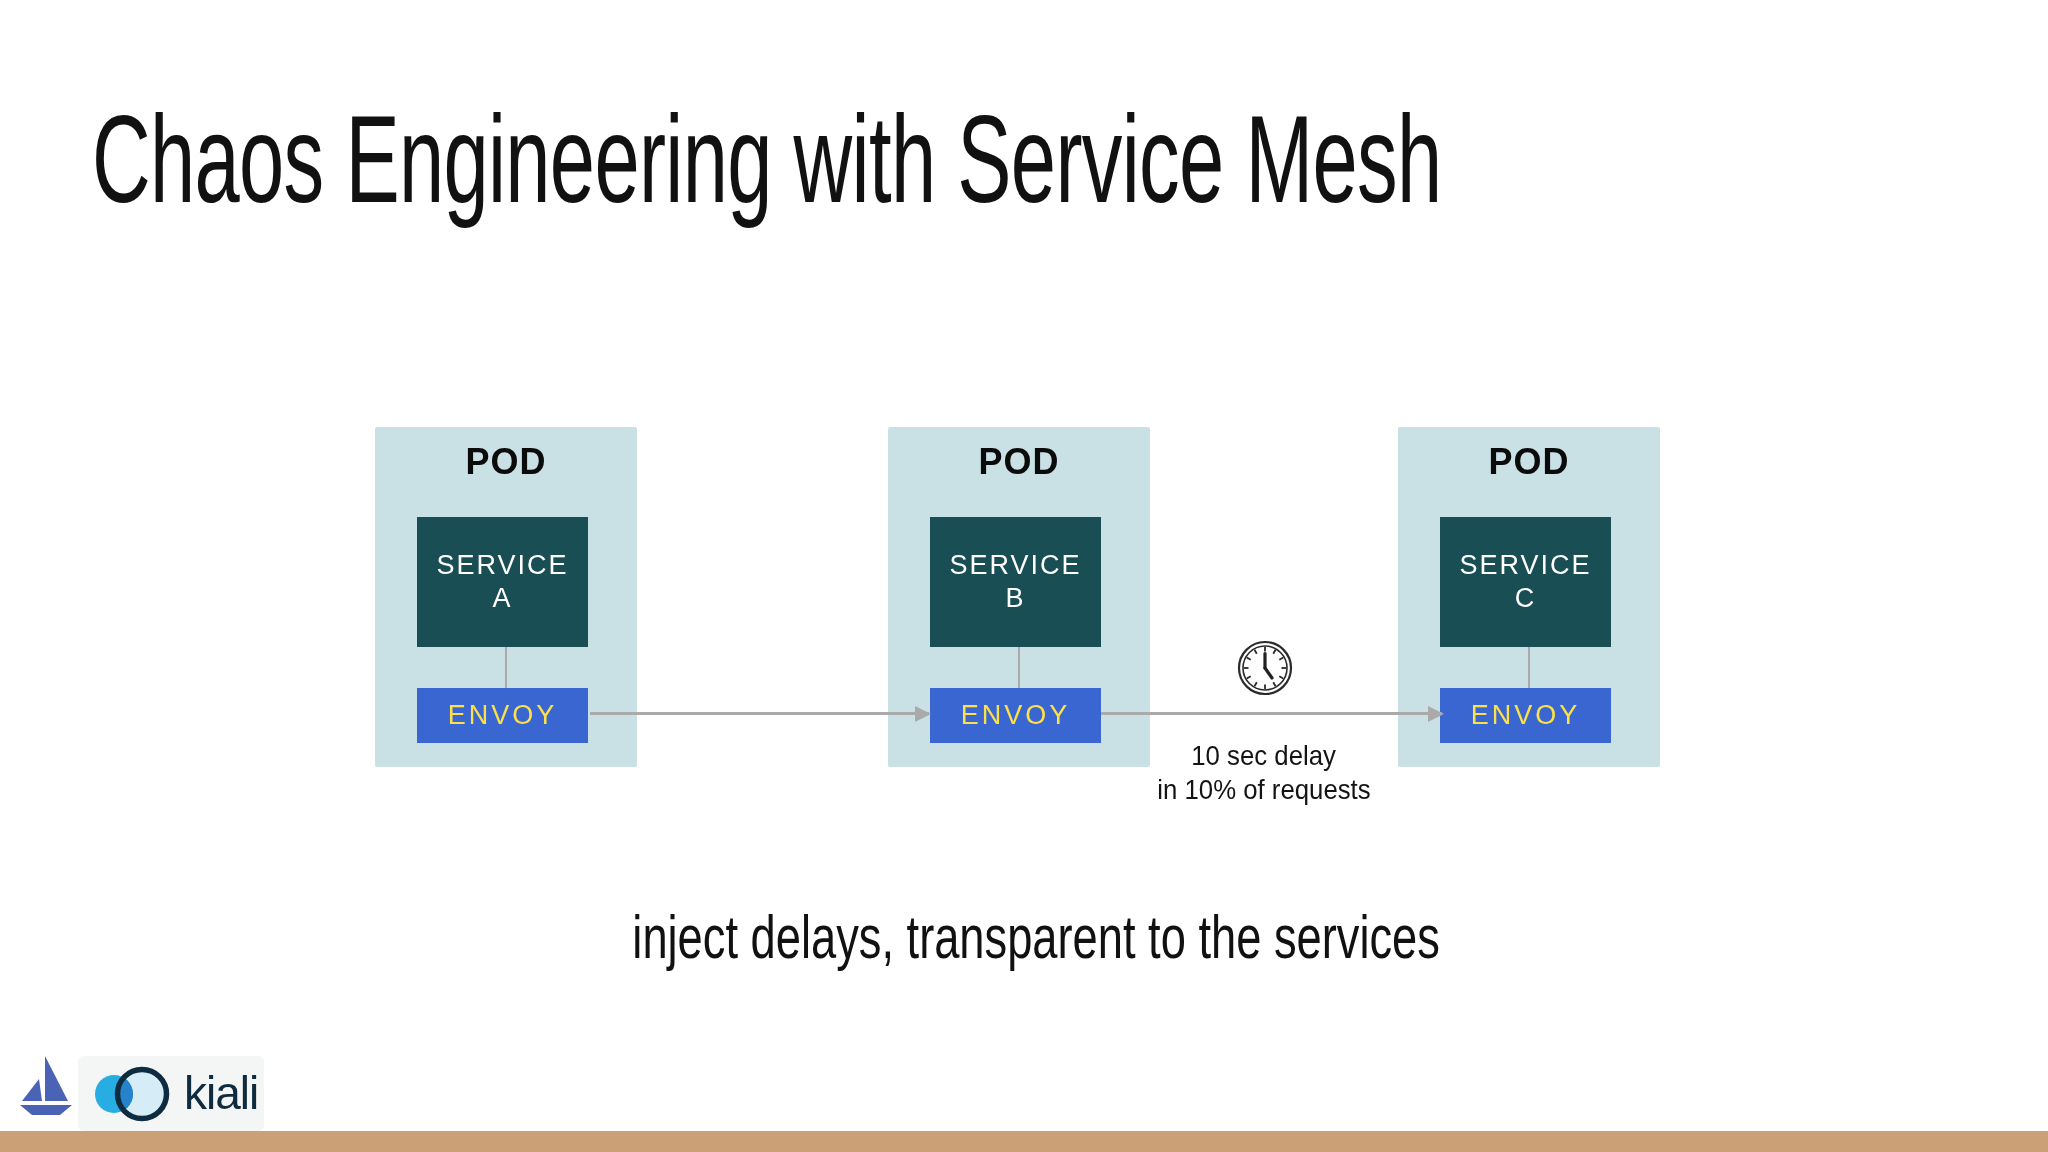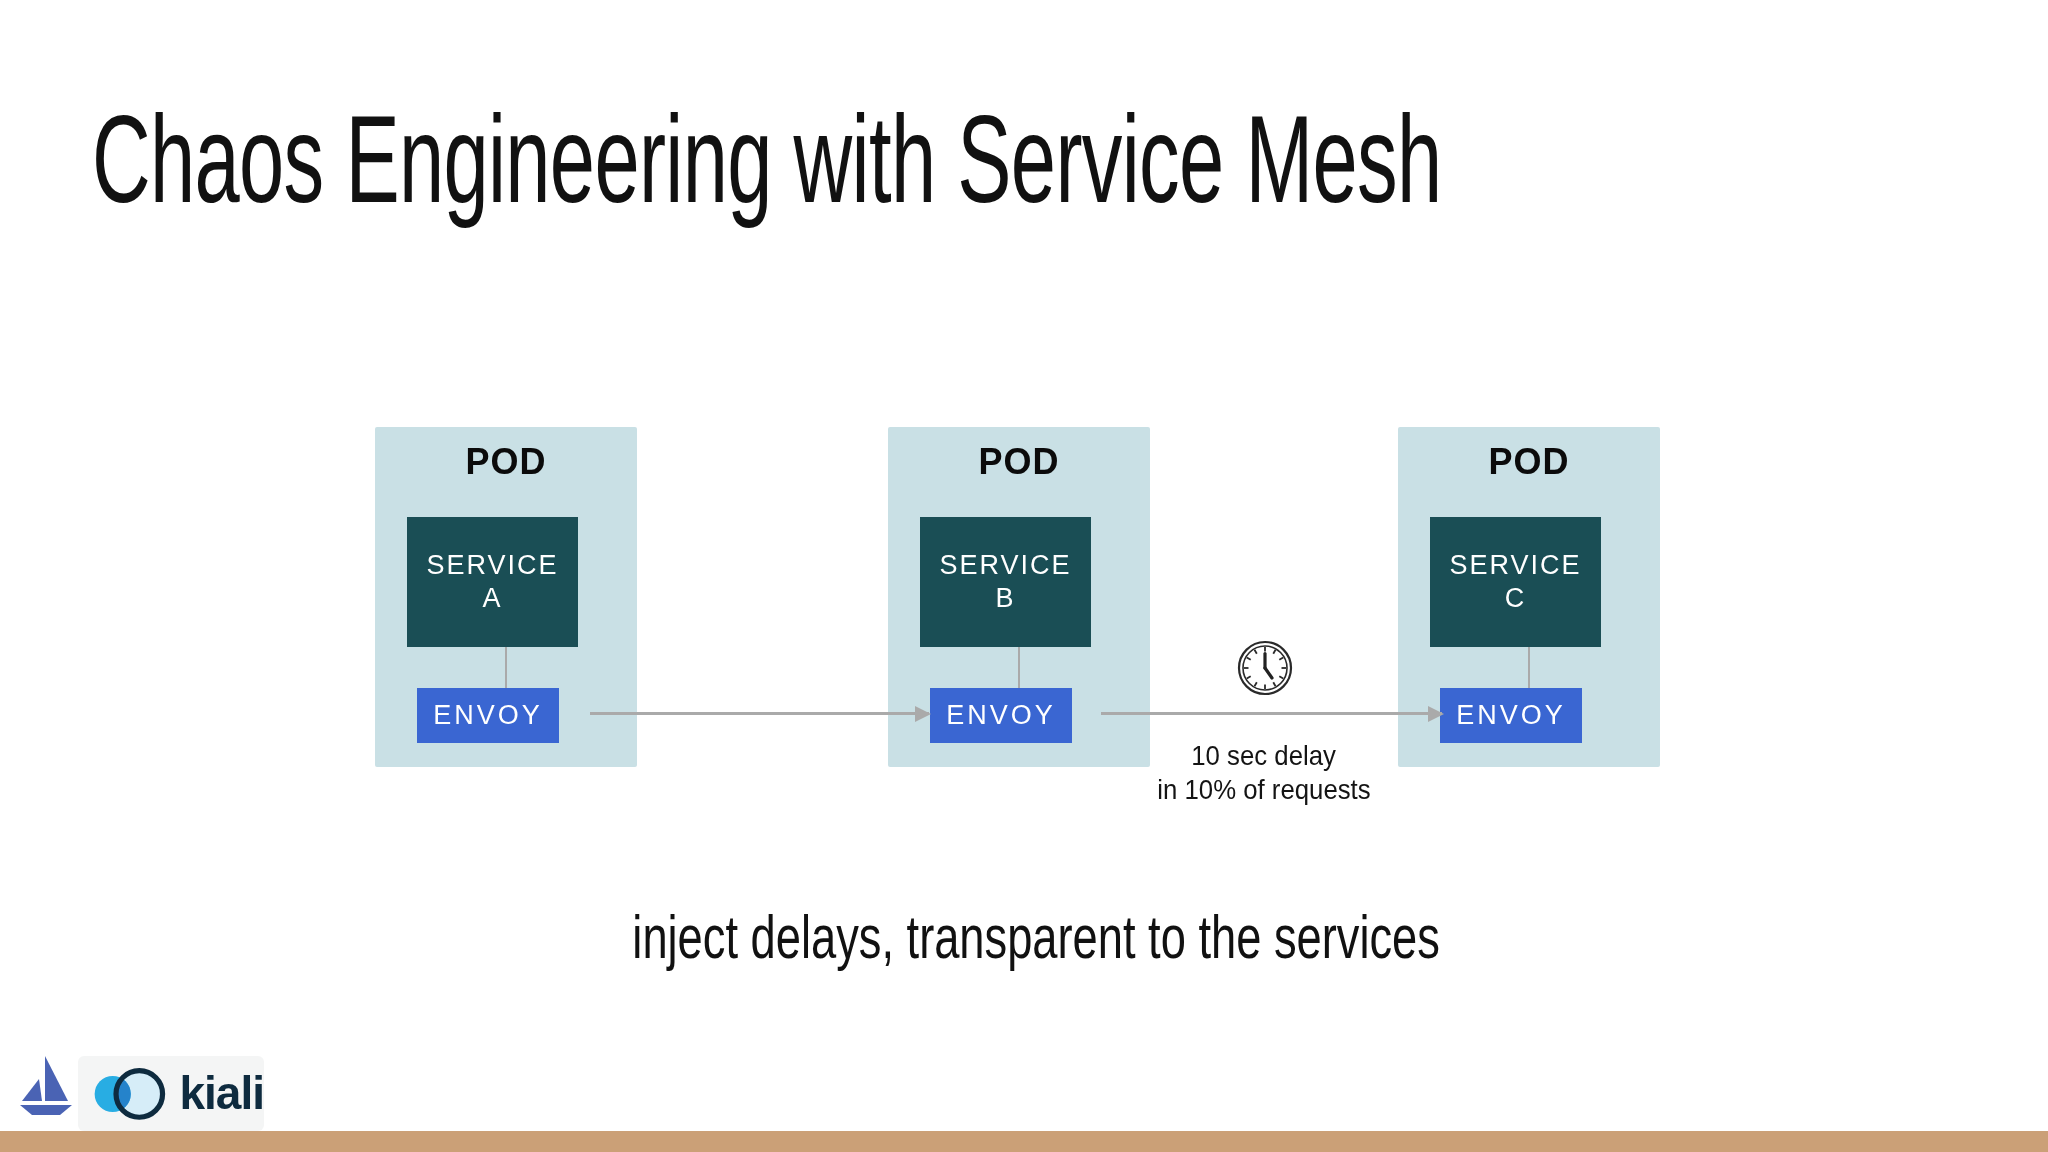--- a/index.html
+++ b/index.html
@@ -23,32 +23,32 @@
     background:var(--c-pod_bg,#c9e0e5);border-radius:2px;padding-left:7px;
   }
   .pod-a{left:375px;}
   .pod-b{left:888px;}
   .pod-c{left:1398px;}
   .pod-label{
     position:absolute;top:14px;left:0;width:100%;text-align:center;
     font-size:36px;font-weight:700;letter-spacing:1px;color:#0b0b0b;
   }
   .service-box{
-    position:absolute;left:32px;top:90px;width:171px;height:130px;
+    position:absolute;left:42px;top:90px;width:171px;height:130px;
     background:var(--c-service_bg,#1a4e55);color:#fff;
     display:flex;flex-direction:column;align-items:center;justify-content:center;
     font-size:27px;letter-spacing:2px;line-height:33px;text-align:center;
   }
   .connector-v{
     position:absolute;left:50%;top:220px;width:2px;height:41px;
     margin-left:-1px;background:var(--c-arrow,#adadad);
   }
   .envoy-box{
-    position:absolute;left:42px;top:261px;width:142px;height:55px;
-    background:var(--c-envoy_bg,#3a66d2);color:#ffffff;
+    position:absolute;left:42px;top:261px;width:171px;height:55px;
+    background:var(--c-envoy_bg,#3a66d2);color:#fde047;
     display:flex;align-items:center;justify-content:center;
     font-size:27px;letter-spacing:3px;
   }
 
   
   .arrow{
     position:absolute;top:712px;height:3px;background:var(--c-arrow,#adadad);
   }
   .arrow::after{
     content:'';position:absolute;right:-2px;top:50%;transform:translateY(-50%);
@@ -75,21 +75,21 @@
   .caption .squeeze{display:inline-block;transform:scaleX(0.73);transform-origin:center;white-space:nowrap;letter-spacing:0px;}
 
   
   .istio-logo{position:absolute;left:20px;top:1056px;width:54px;height:62px;}
   .kiali-box{
     position:absolute;left:78px;top:1056px;width:186px;height:75px;
     background:var(--c-kiali_box_bg,#f4f5f5);border-radius:6px;
     display:flex;align-items:center;padding-left:10px;box-sizing:border-box;
   }
   .kiali-wordmark{
-    font-size:46px;font-weight:700;color:var(--c-kiali_navy,#0e2b3f);
+    font-size:46px;font-weight:400;color:var(--c-kiali_navy,#0e2b3f);
     letter-spacing:-1px;margin-left:6px;margin-top:-2px;
   }
   .footer-bar{
     position:absolute;left:0;bottom:0;width:2048px;height:21px;
     background:var(--c-footer_bar,#cba077);
   }
 </style>
 </head>
 <body>
 

